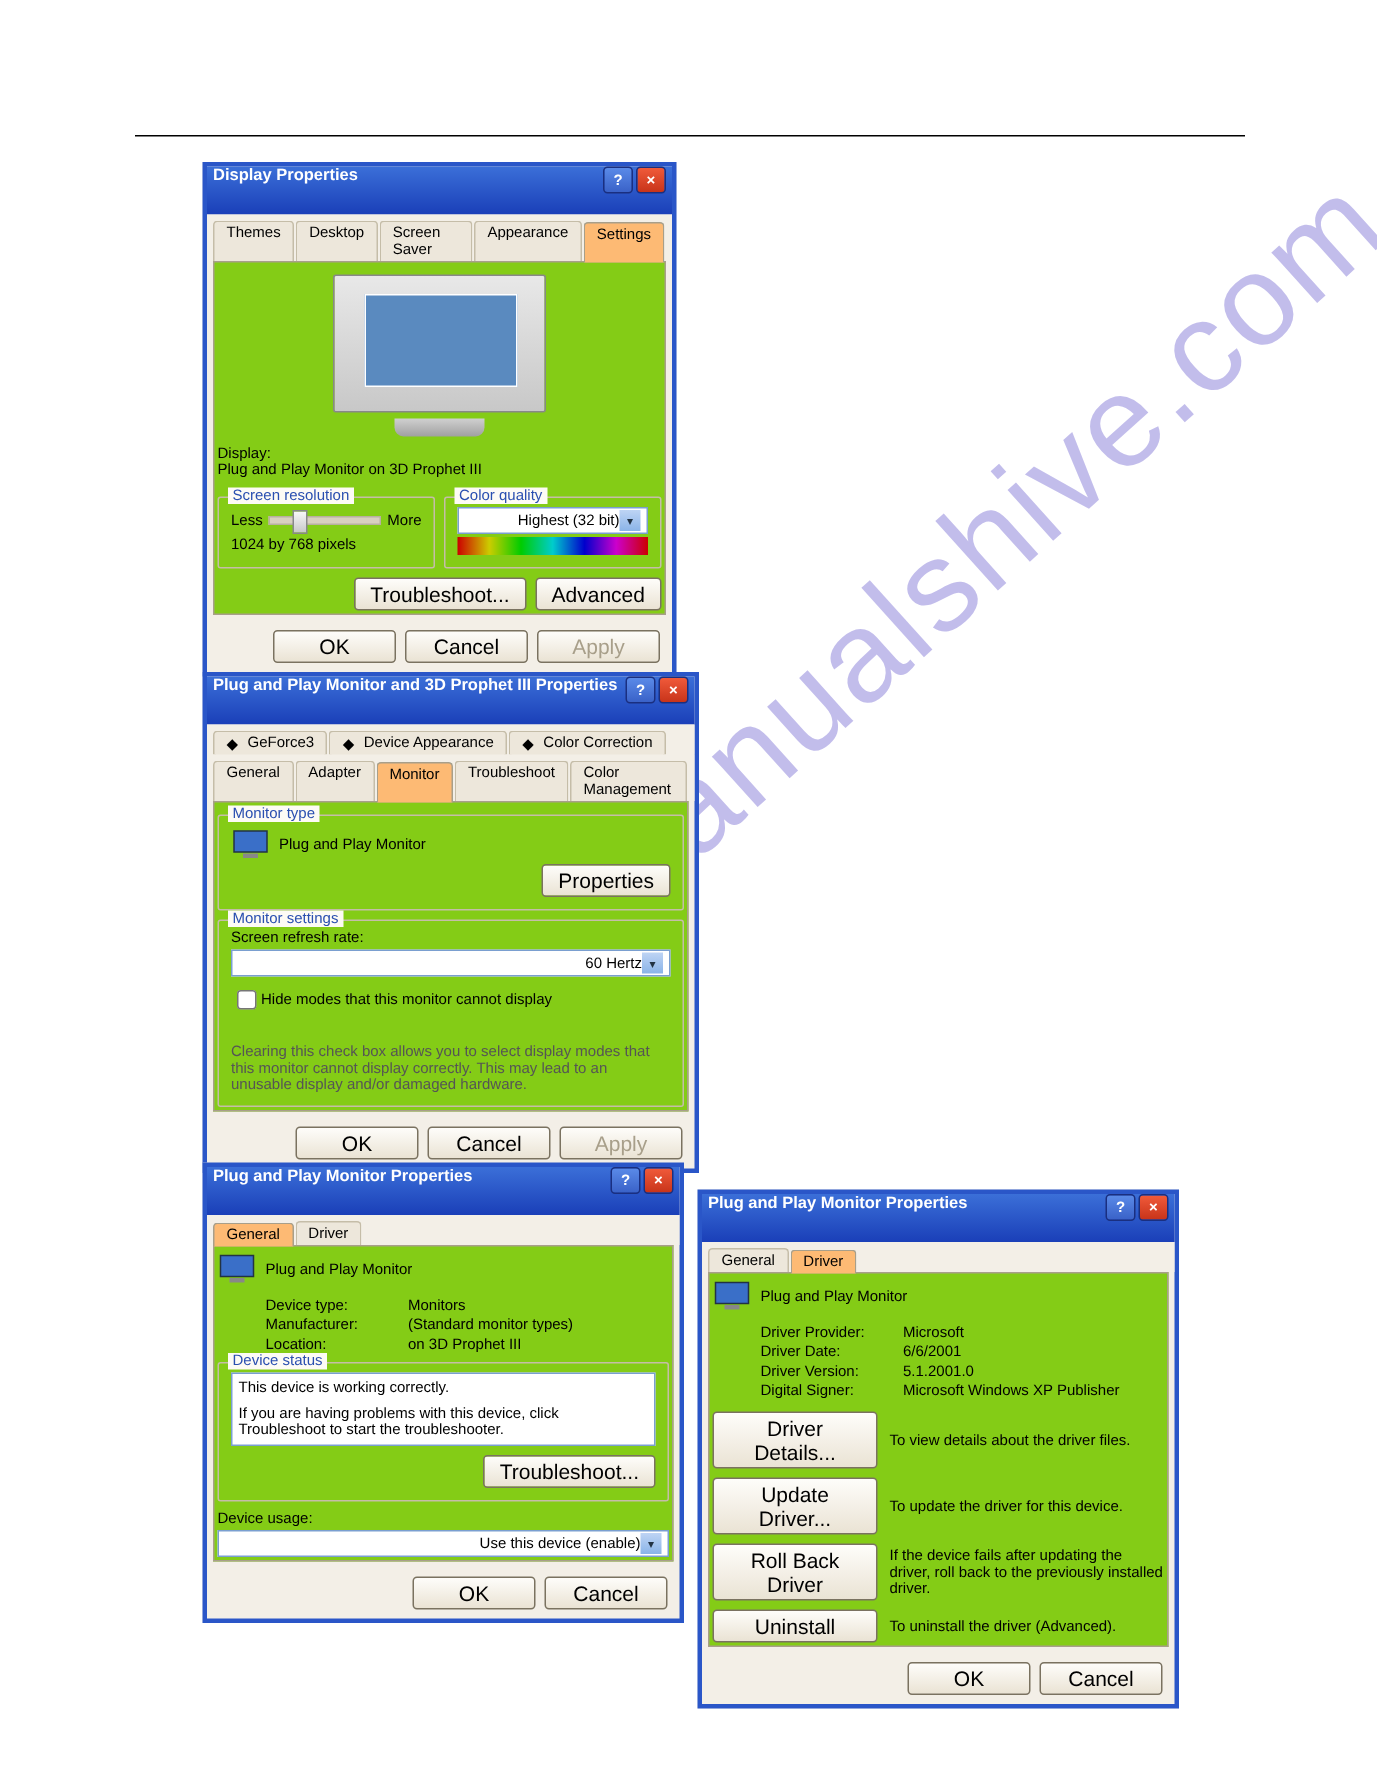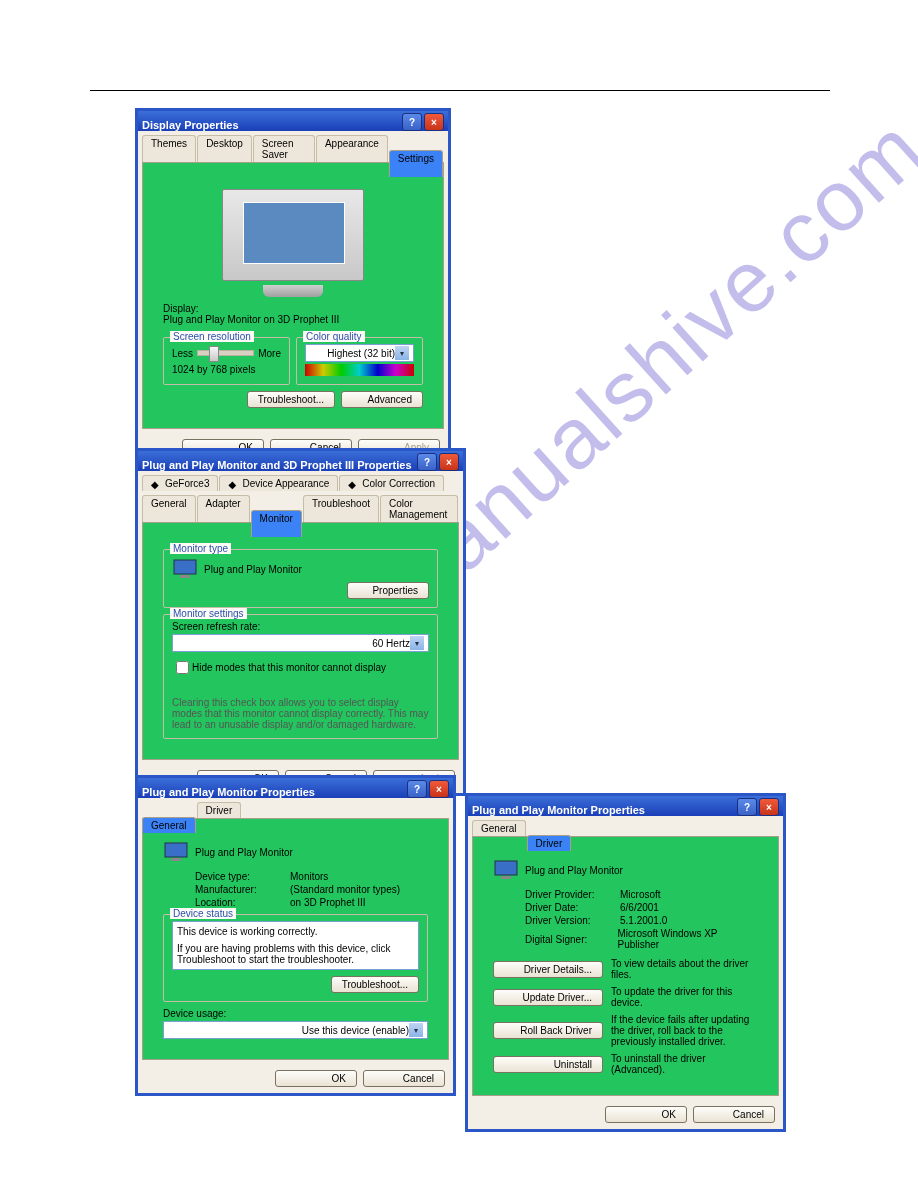--- a/index.html
+++ b/index.html
@@ -1,31 +1,31 @@
 <!DOCTYPE html>
 <html><head>
 <meta charset="utf-8">
 <style>
   body{margin:0;background:#fff;font-family:Tahoma,Arial,sans-serif;font-size:10px;color:#000;width:918px}
   .page{position:relative;width:918px;height:1188px}
   .hr{position:absolute;left:90px;top:90px;width:740px;height:1px;background:#000}
   .wm{position:absolute;left:300px;top:320px;font-size:86px;color:#7a6fd4;opacity:0.45;transform:rotate(-42deg);pointer-events:none;letter-spacing:2px}
   .win{position:absolute;border:3px solid #2a56c8;background:#f3efe7;font-size:10px}
-  .titlebar{background:linear-gradient(#3b6fd8,#1a3fb8);color:#fff;height:20px;display:flex;align-items:flex-end;padding:0 4px;font-weight:bold;font-size:11px}
+  .titlebar{background:linear-gradient(#3b6fd8,#1a3fb8);color:#fff;height:32px;display:flex;align-items:flex-start;padding:0 4px;font-weight:bold;font-size:11px}
   .titlebar .spacer{flex:1}
   .tbtn{width:18px;height:16px;background:linear-gradient(#5a8ae8,#3a62c8);border:1px solid #1a2f80;border-radius:3px;margin-left:2px;display:flex;align-items:center;justify-content:center;color:#fff;font-weight:bold;font-size:10px}
   .close-btn{background:linear-gradient(#f05a3a,#c8341a)}
   .tabrow{display:flex;background:#f3efe7;padding:4px 4px 0 4px;gap:0}
   .tab{border:1px solid #a89f8a;border-bottom:none;padding:2px 8px;background:#f3efe7;border-top-left-radius:3px;border-top-right-radius:3px;font-size:10px;margin-right:1px}
   .tab.inactive{background:#ede7db;border-color:#c5bda8}
-  .tab.active{background:#3b82f6;position:relative;top:15px}
-  .body{background:#22c55e;border:1px solid #a89f8a;margin:0 4px 4px 4px;padding:20px}
+  .tab.active{background:#fdba74;position:relative;top:1px}
+  .body{background:#84cc16;border:1px solid #a89f8a;margin:0 4px 4px 4px;padding:2px}
   .group{border:1px solid #c5bda8;border-radius:2px;padding:6px 8px 8px 8px;margin-top:6px;position:relative}
   .group-title{position:absolute;top:-7px;left:6px;background:#fdfbf5;padding:0 3px;color:#2a4fb0;font-size:10px}
-  .btn{border:1px solid #7a7260;background:linear-gradient(#fefdfa,#eae3d4);padding:2px 10px;border-radius:3px;font-size:10px;min-width:60px;text-align:right;display:inline-block}
+  .btn{border:1px solid #7a7260;background:linear-gradient(#fefdfa,#eae3d4);padding:2px 10px;border-radius:3px;font-size:14px;min-width:60px;text-align:center;display:inline-block}
   .btn.disabled{color:#a89f8a}
   .footer{display:flex;gap:6px;justify-content:flex-end;padding:6px 8px}
   .select{border:1px solid #7a9fd0;background:#fff;padding:1px 4px;display:flex;align-items:center;justify-content:flex-end}
   .chev{width:14px;height:14px;background:linear-gradient(#bed4f4,#8ab4e8);display:flex;align-items:center;justify-content:center;color:#234;font-size:8px}
   .monitor-illus{width:140px;height:90px;background:linear-gradient(#e8e8e8,#c8c8c8);border:1px solid #888;margin:6px auto;border-radius:2px;position:relative}
   .monitor-illus::after{content:"";position:absolute;left:20px;top:12px;width:100px;height:60px;background:#5a8abf;border:1px solid #fff}
   .monitor-base{width:60px;height:12px;background:linear-gradient(#d0d0d0,#a0a0a0);margin:-2px auto 2px auto;border-radius:0 0 6px 6px}
   .slider{height:18px;display:flex;align-items:center;gap:4px}
   .track{flex:1;height:4px;background:#d8d0c0;border:1px solid #b8b0a0;position:relative}
   .thumb{position:absolute;left:20%;top:-5px;width:8px;height:14px;background:linear-gradient(#f8f8f8,#c8c8c8);border:1px solid #888}

